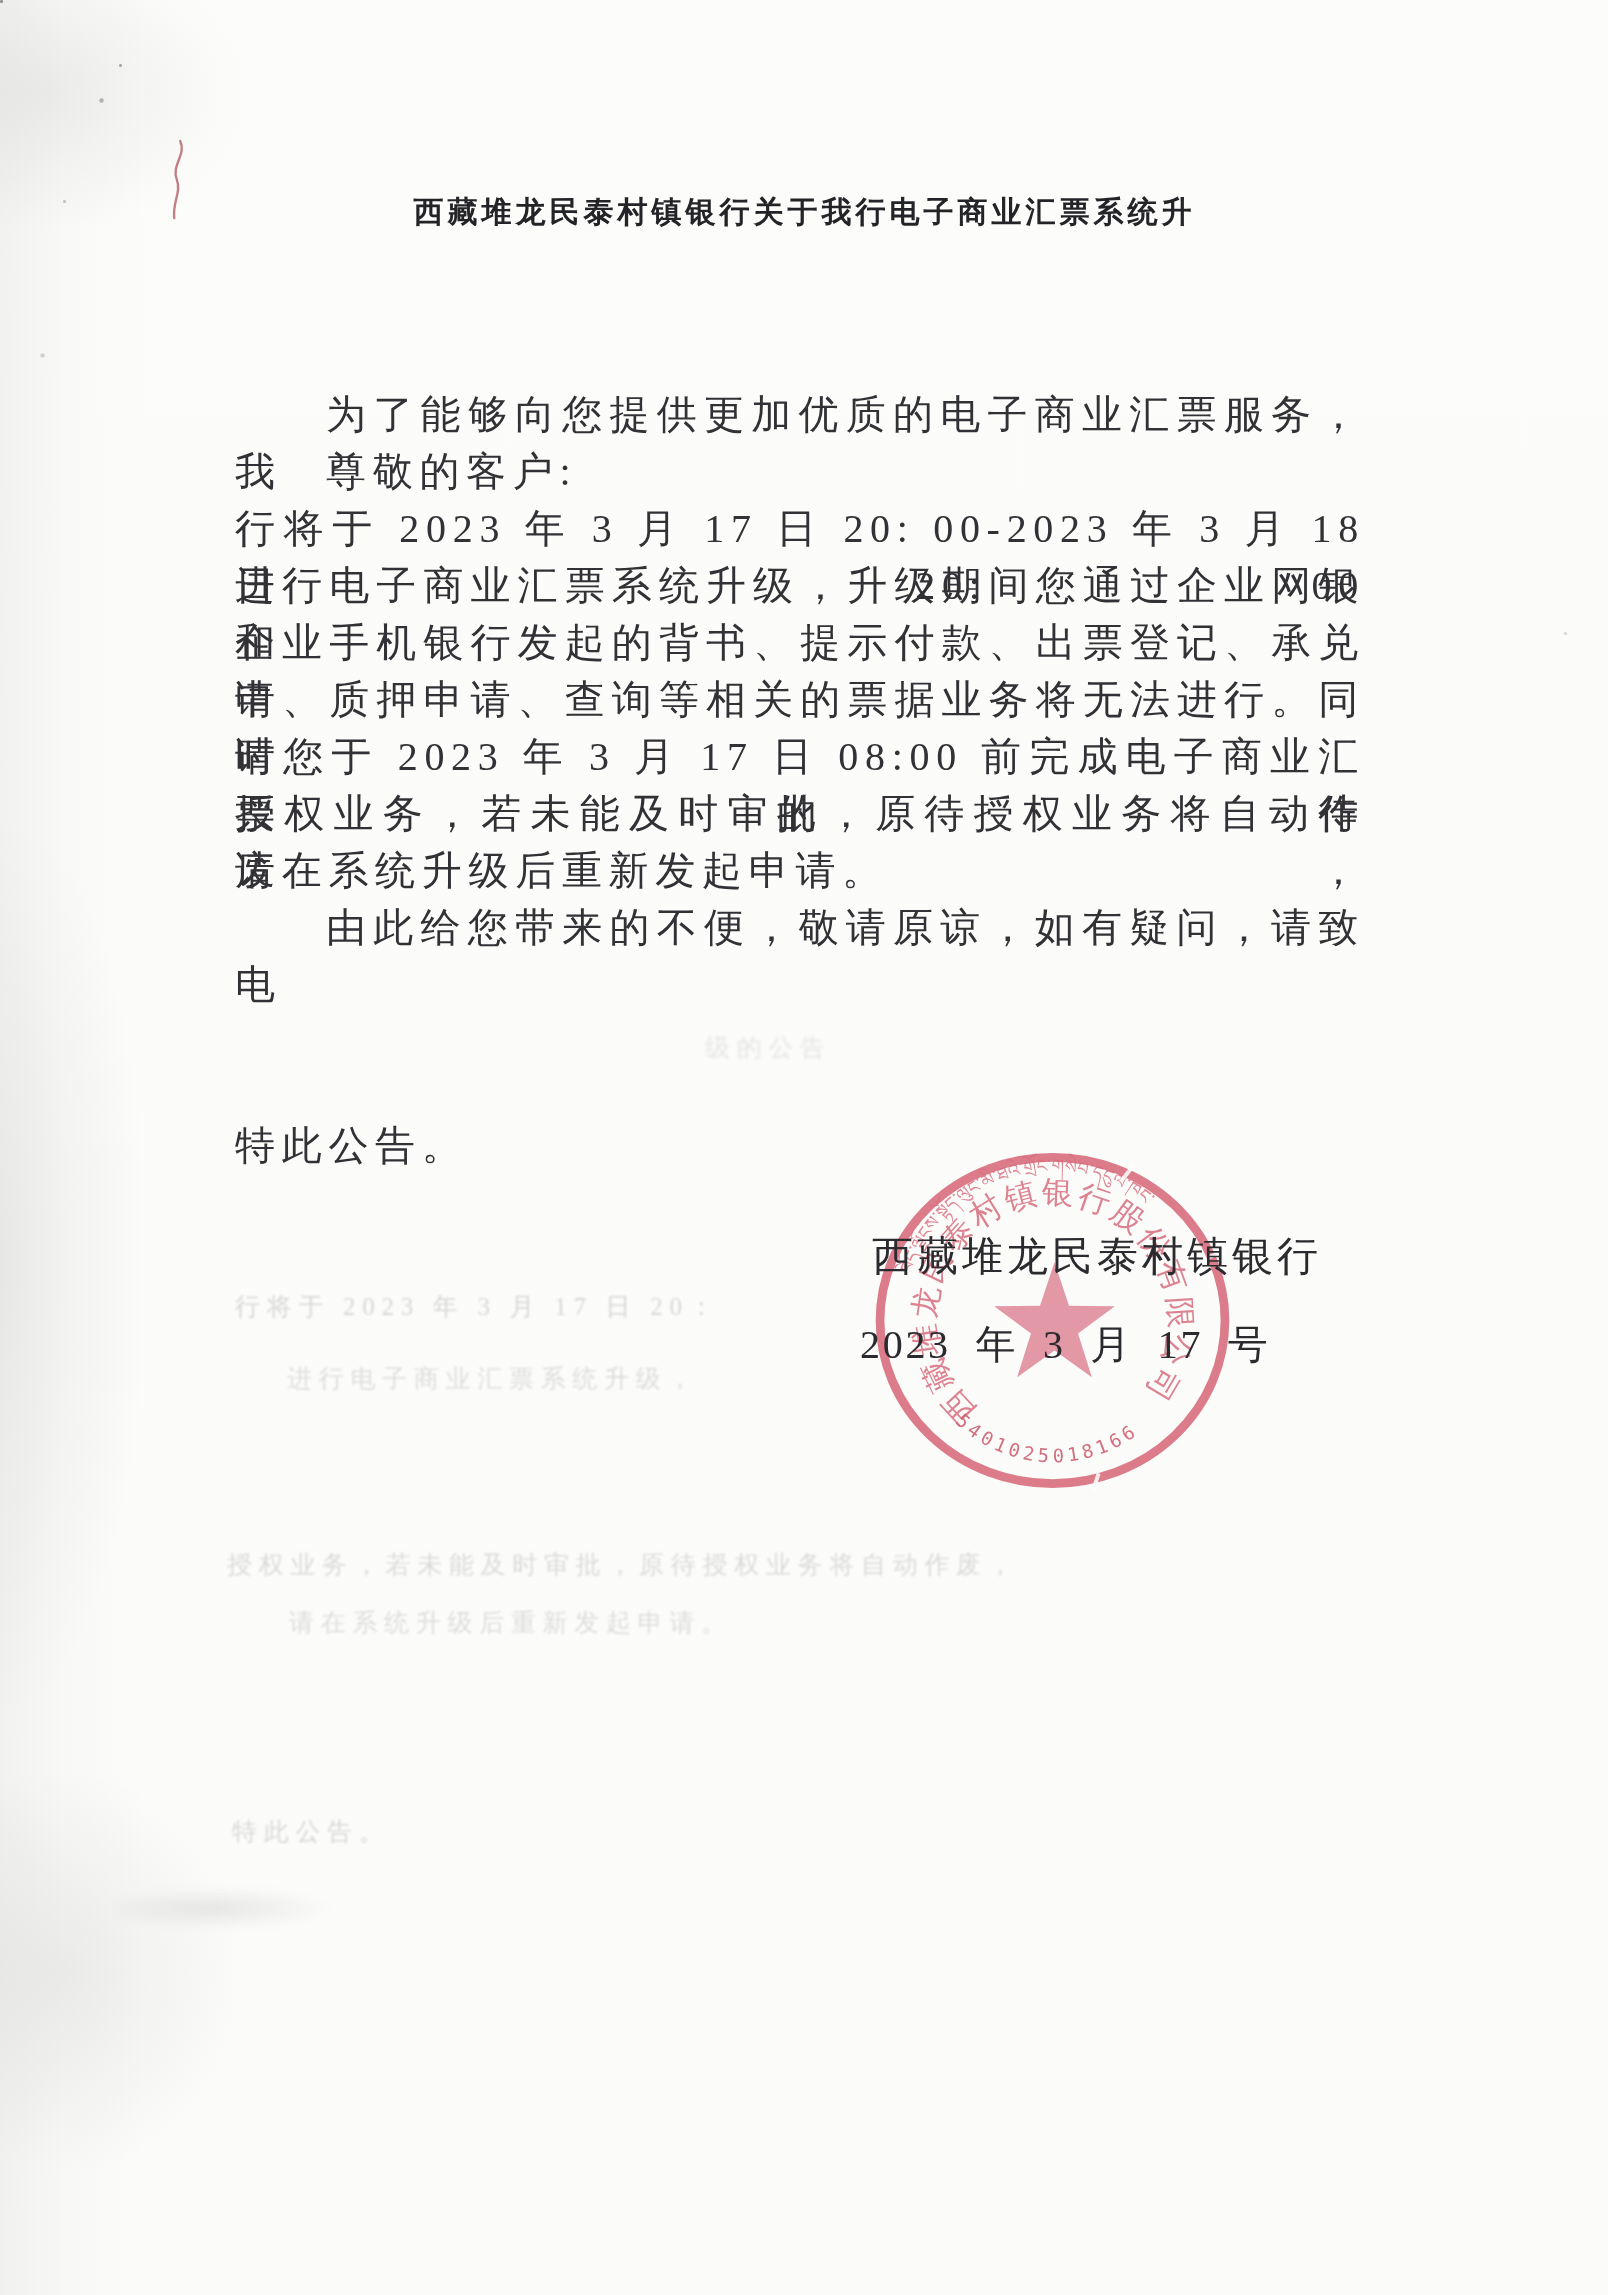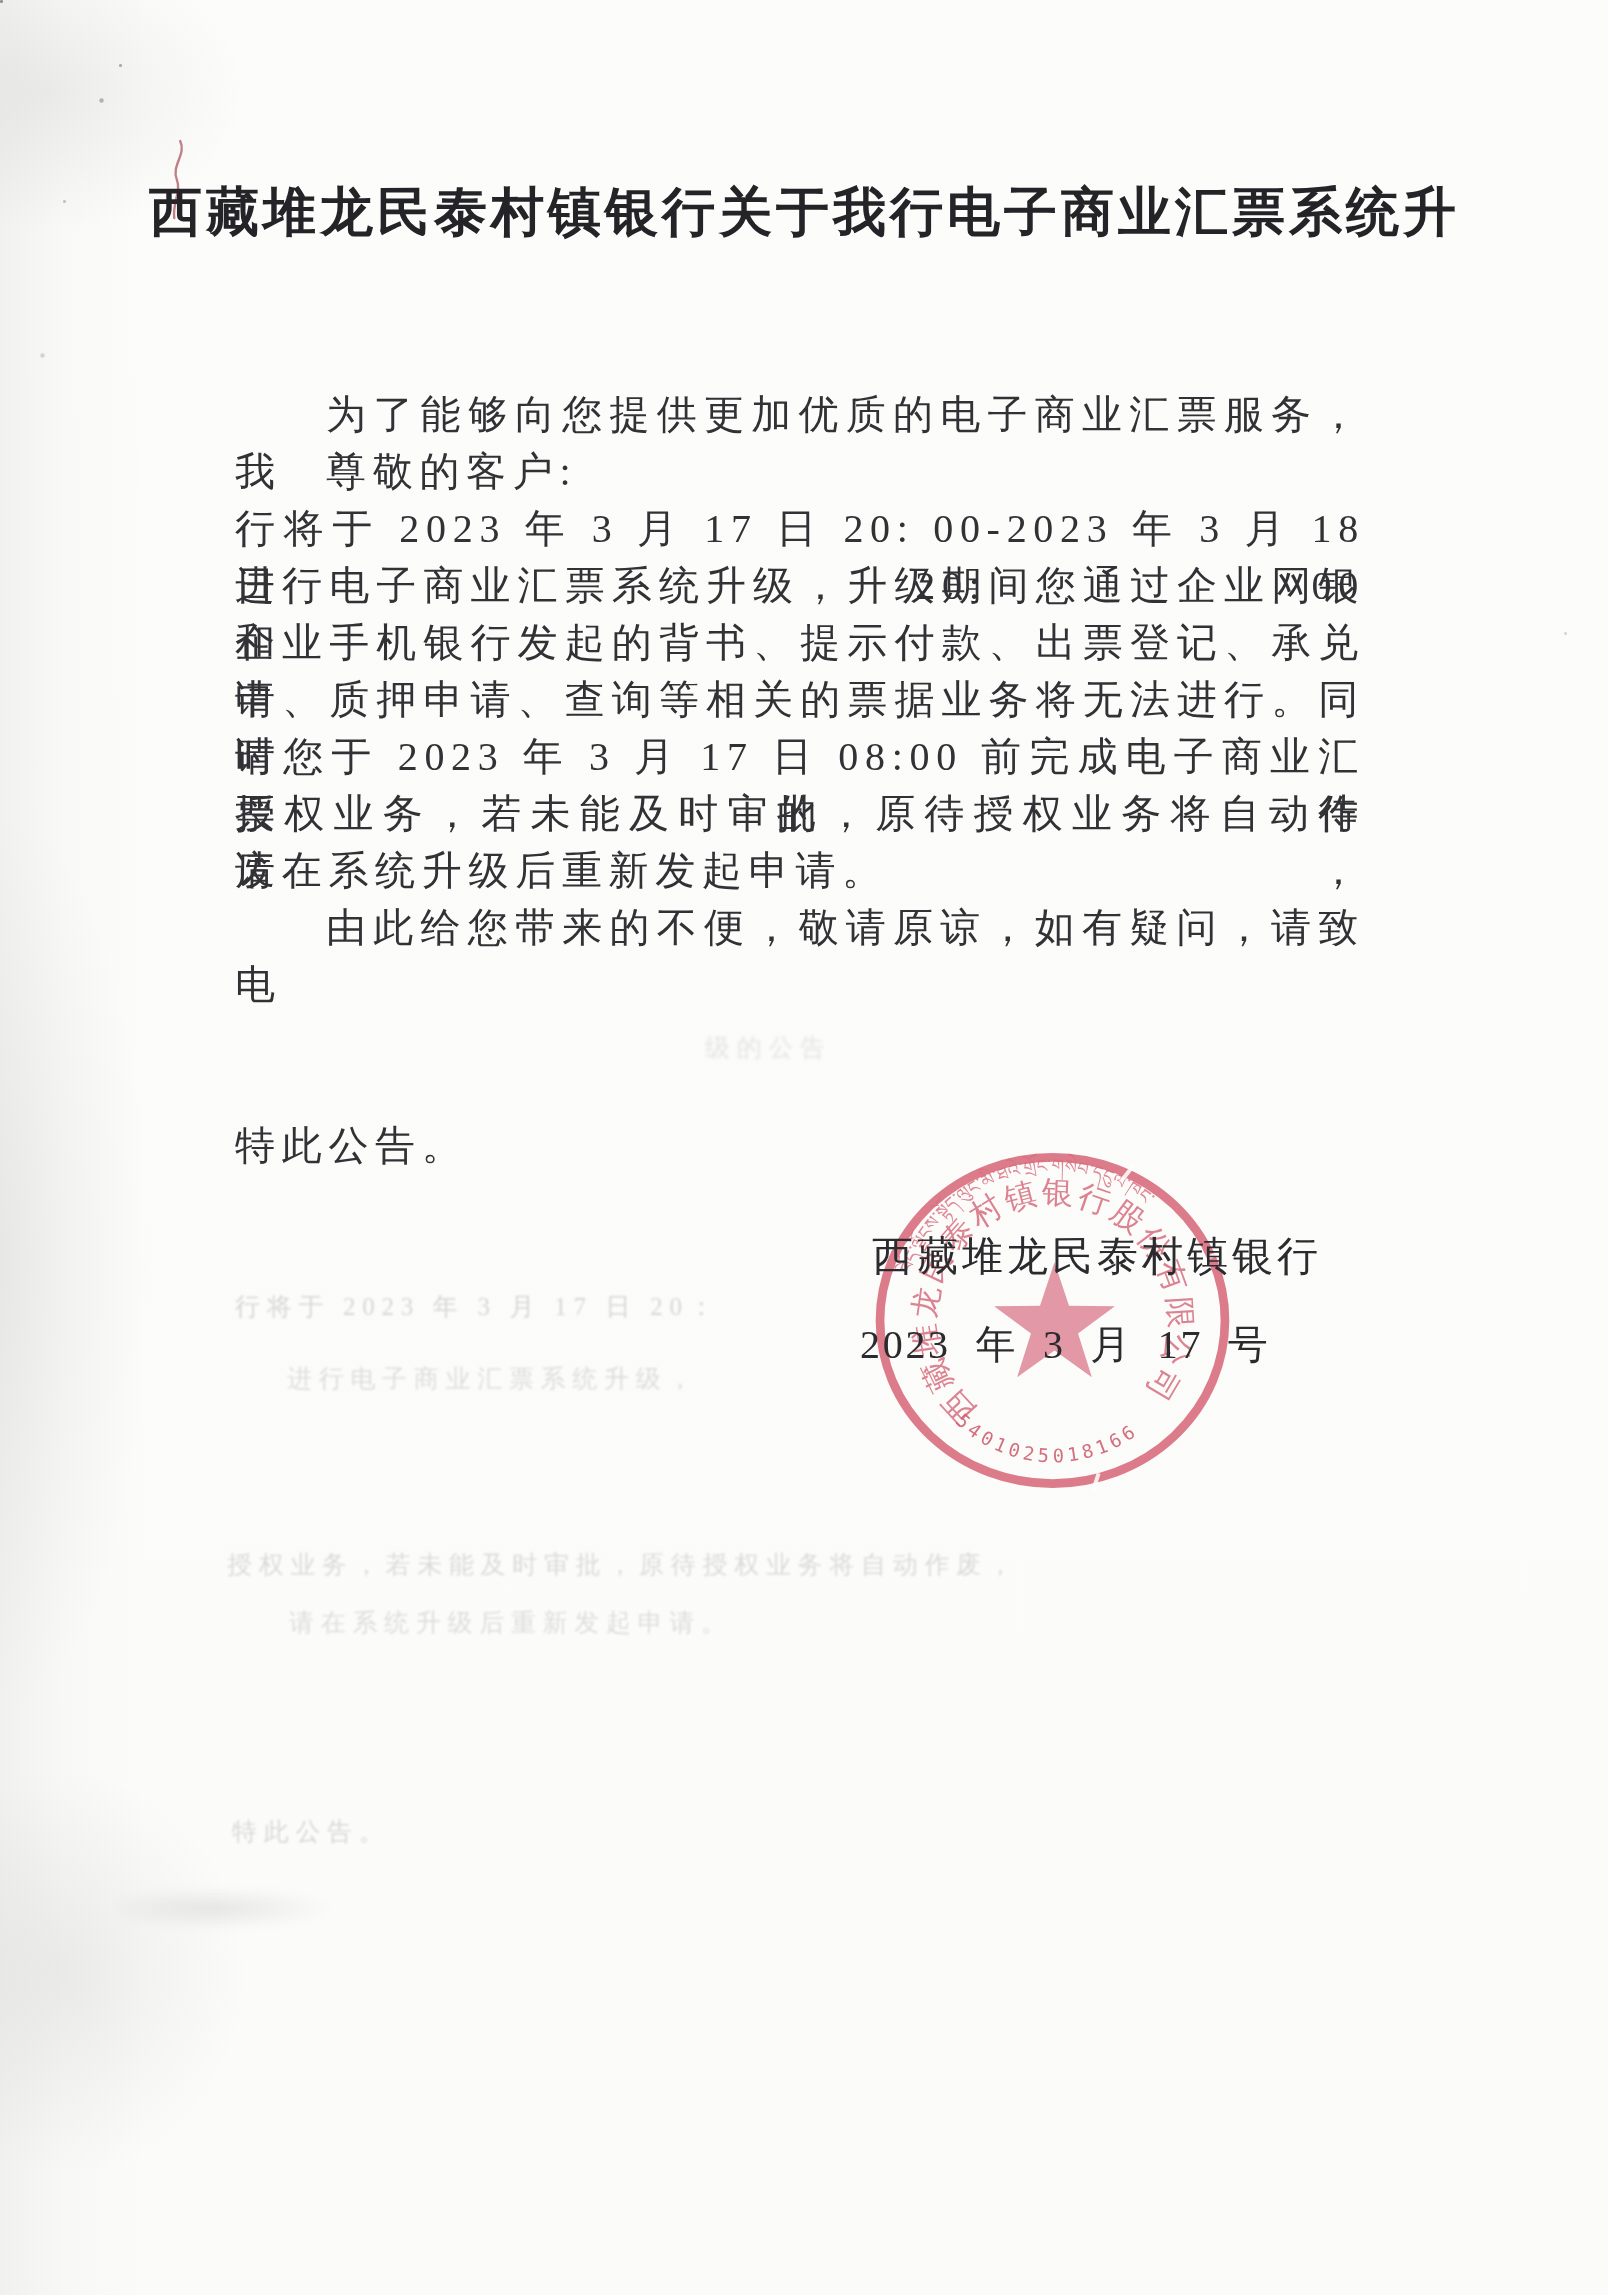--- a/index.html
+++ b/index.html
@@ -21,21 +21,21 @@
     background:rgba(70,66,64,0.55);
     box-shadow: 100px 99px 0 0.7px rgba(70,66,64,0.35),
                 63px 200px 0 0 rgba(90,86,84,0.30),
                 41px 354px 0 0.7px rgba(90,86,84,0.22),
                 119px 64px 0 0 rgba(70,66,64,0.40),
                 1564px 632px 0 0 rgba(110,106,104,0.25);}
   .squiggle{position:absolute;left:167px;top:137px;}
   .title{
     position:absolute;left:0;top:180px;width:1609px;
     text-align:center;font-weight:bold;color:#242327;
-    font-size:53px;letter-spacing:4px;
+    font-size:30px;letter-spacing:4px;
   }
   .title .t1{line-height:64px;}
   .title .t2{line-height:64px;margin-top:32px;letter-spacing:6.7px;}
   .body-block{
     position:absolute;left:235px;top:386px;width:1130px;
     font-size:40px;letter-spacing:6.7px;color:#323136;
   }
   .bline{height:57px;line-height:57px;white-space:nowrap;}
   .bline.just{white-space:normal;text-align:justify;text-align-last:justify;}
   .indent{text-indent:91px;}

